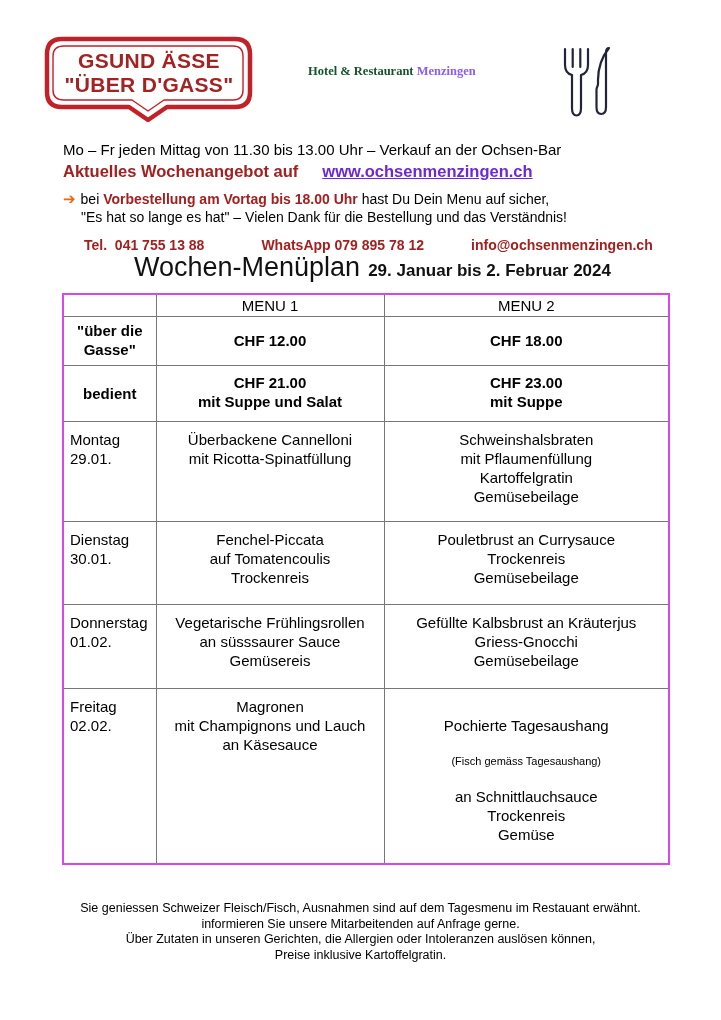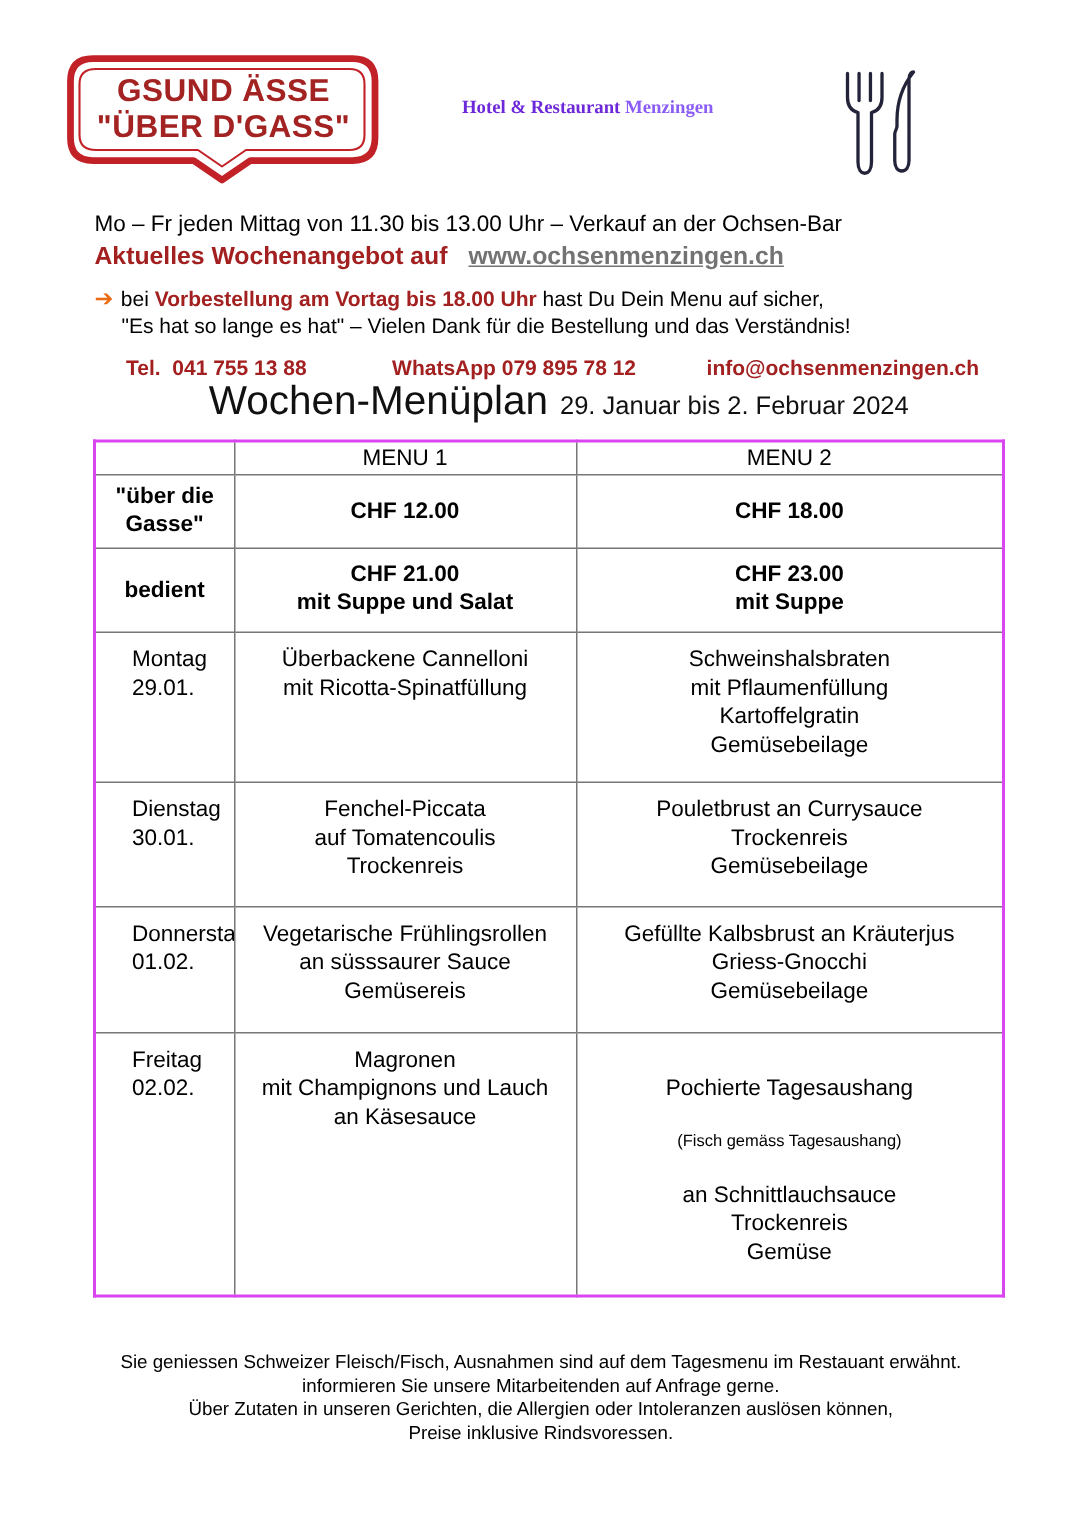--- a/index.html
+++ b/index.html
@@ -20,61 +20,61 @@
   .logo { position:absolute; left:308px; top:60px; width:150px; text-align:center; }
   .logo-banner {
     background:#b31946; color:#ffffff; font-family:"Liberation Serif", serif;
     font-size:27px; line-height:33px; letter-spacing:1.5px; font-weight:400;
     display:block; padding:0 2px;
   }
   .logo-sub {
     display:block; margin-top:4px; font-family:"Liberation Serif", serif;
     font-size:12.5px; font-weight:bold; white-space:nowrap;
   }
-  .logo-sub .red { color:#6d28d9; }
+  .logo-sub .red { color:#14532d; }
   .logo-sub .black { color:#8b5cf6; }
   .cutlery { position:absolute; left:552px; top:40px; }
 
   
   .intro { position:absolute; left:63px; top:141px; width:620px; }
   .l1 { font-size:15px; color:#000; white-space:nowrap; }
   .l2 { margin-top:4px; font-size:16.5px; font-weight:bold; white-space:nowrap; }
   .l2 .redbold { color:#a32020; }
-  .l2 a.weblink { color:#737373; text-decoration:underline; margin-left:14px; }
+  .l2 a.weblink { color:#6d28d9; text-decoration:underline; margin-left:24px; }
   .note { margin-top:9px; font-size:14px; white-space:nowrap; }
   .note .arrow { color:#ea6a12; font-size:15px; margin-right:5px; }
   .note .hl { color:#a32020; font-weight:bold; }
   .note2 { margin-top:1px; padding-left:18px; font-size:14px; white-space:nowrap; }
   .contact { margin-top:12px; padding-left:21px; font-size:14px; font-weight:bold; color:#a32020; white-space:pre; }
   .contact span { margin-right:0; }
   .contact .gap1 { margin-right:57px; }
   .contact .gap2 { margin-right:47px; }
 
   
   .title { position:absolute; left:12px; top:252px; width:721px; text-align:center; white-space:nowrap; }
   .title .main { font-size:27px; font-weight:400; color:#111; }
-  .title .range { font-size:17px; font-weight:normal; color:#111; margin-left:8px; }
+  .title .range { font-size:17px; font-weight:bold; color:#111; margin-left:8px; }
 
   
   table.menu {
     position:absolute; left:62px; top:293px; width:606px;
     border-collapse:collapse; table-layout:fixed;
     border:2px solid #d946ef;
   }
   table.menu td { border:1px solid #777777; font-size:15px; overflow:hidden; }
   tr.hrow { height:22px; }
   tr.r-udg { height:49px; }
   tr.r-bed { height:56px; }
   tr.d-mo { height:100px; }
   tr.d-di { height:83px; }
   tr.d-mi { height:83px; }
   tr.d-do { height:84px; }
   tr.d-fr { height:115px; }
   td.hcell { text-align:center; vertical-align:middle; font-size:15.5px; }
-  td.daycell { vertical-align:top; text-align:left; padding:8px 2px 0 24px; line-height:19px; white-space:pre-line; }
+  td.daycell { vertical-align:top; text-align:left; padding:8px 2px 0 6px; line-height:19px; white-space:pre-line; }
   td.menucell { vertical-align:top; text-align:center; padding:8px 2px 0 2px; line-height:19px; white-space:pre-line; }
   td.labelcell { vertical-align:top; text-align:center; font-weight:bold; padding-top:4px; line-height:19px; white-space:pre-line; }
   td.labelmid { vertical-align:middle; text-align:center; font-weight:bold; }
   td.pricecell { vertical-align:top; text-align:center; font-weight:bold; padding-top:15px; }
   td.pricecell2 { vertical-align:top; text-align:center; font-weight:bold; padding-top:7px; line-height:19px; white-space:pre-line; }
   .fnote { display:block; font-size:11px; line-height:14px; }
   .fline { display:block; line-height:19px; }
   .frest { display:block; line-height:19px; white-space:pre-line; }
 
   
@@ -190,16 +190,16 @@
 Gemüse</span>
         </td>
       </tr>
     </tbody>
   </table>
 
   <div class="footer">
     <div>Sie geniessen Schweizer Fleisch/Fisch, Ausnahmen sind auf dem Tagesmenu im Restauant erwähnt.</div>
     <div>informieren Sie unsere Mitarbeitenden auf Anfrage gerne.</div>
     <div>Über Zutaten in unseren Gerichten, die Allergien oder Intoleranzen auslösen können,</div>
-    <div>Preise inklusive Rindsvoressen.</div>
+    <div>Preise inklusive Kartoffelgratin.</div>
   </div>
 
 </div>
 
 </body></html>

